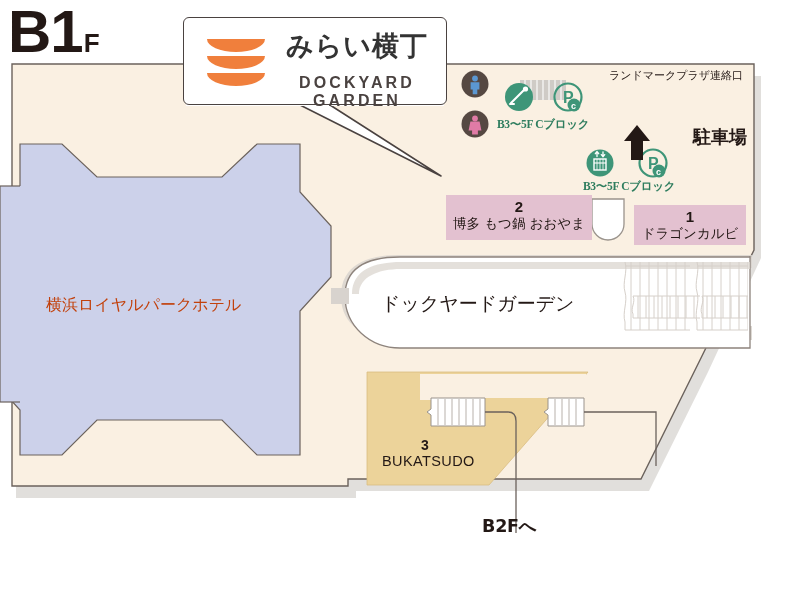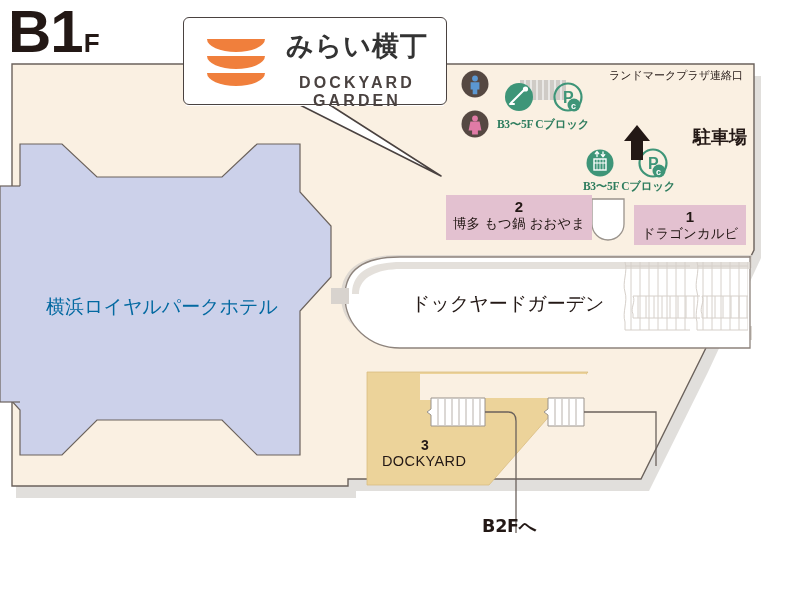--- a/index.html
+++ b/index.html
@@ -46,24 +46,24 @@
   #fac-label-1{left:497px;top:117px;}
   #fac-label-2{left:583px;top:179px;}
 
   
   #landmark-label{left:609px;top:68px;font-size:11px;color:#231815;
      font-family:"DejaVu Sans",sans-serif;line-height:1.45;white-space:normal;width:185px;}
   #parking-label{left:659px;top:126px;font-size:18px;font-weight:bold;color:#231815;
      font-family:"DejaVu Sans",sans-serif;margin-left:34px;}
 
   
-  #hotel-label{left:46px;top:295px;font-size:19px;color:#0369a1;
+  #hotel-label{left:46px;top:295px;font-size:16px;color:#c2410c;
      font-family:"DejaVu Sans",sans-serif;}
   #dock-label{left:381px;top:292px;font-size:19px;color:#231815;
-     font-family:"DejaVu Sans",sans-serif;margin-left:30px;}
+     font-family:"DejaVu Sans",sans-serif;}
   #bukatsudo-num{left:421px;top:437px;font-size:14px;font-weight:bold;
      font-family:"Liberation Sans",sans-serif;}
   #bukatsudo-name{left:382px;top:452px;font-size:14.5px;
      font-family:"Liberation Sans",sans-serif;letter-spacing:.4px;}
 
   
   .dest{font-size:17.5px;font-weight:bold;color:#231815;
         font-family:"DejaVu Sans",sans-serif;letter-spacing:-.2px;}
   #dest-b2f{left:482px;top:516px;}
   #dest-b2f-outdoor{left:585px;top:474px;}
@@ -240,17 +240,17 @@
 
   <div class="abs fac-label" id="fac-label-1">B3〜5F Cブロック</div>
   <div class="abs fac-label" id="fac-label-2">B3〜5F Cブロック</div>
 
   <div class="abs" id="landmark-label">ランドマークプラザ連絡口</div>
   <div class="abs" id="parking-label">駐車場</div>
 
   <div class="abs" id="hotel-label">横浜ロイヤルパークホテル</div>
   <div class="abs" id="dock-label">ドックヤードガーデン</div>
   <div class="abs" id="bukatsudo-num">3</div>
-  <div class="abs" id="bukatsudo-name">DOCKYARD</div>
+  <div class="abs" id="bukatsudo-name">BUKATSUDO</div>
 
   <div class="abs dest" id="dest-b2f">B2Fへ</div>
 
 </div>
 
 </body></html>

